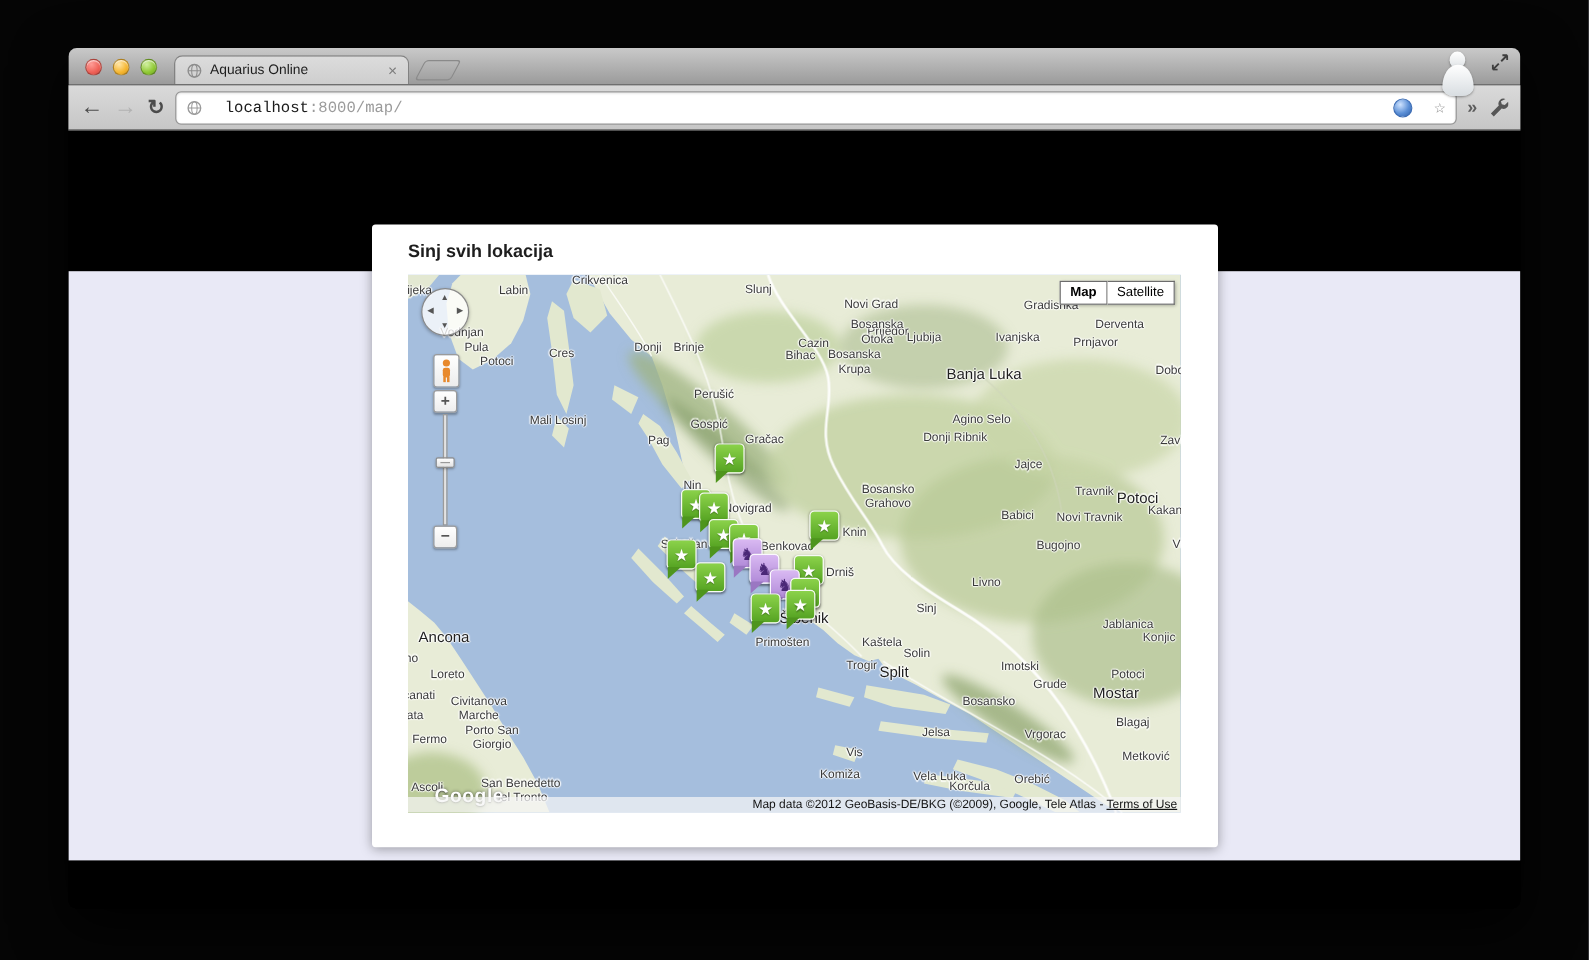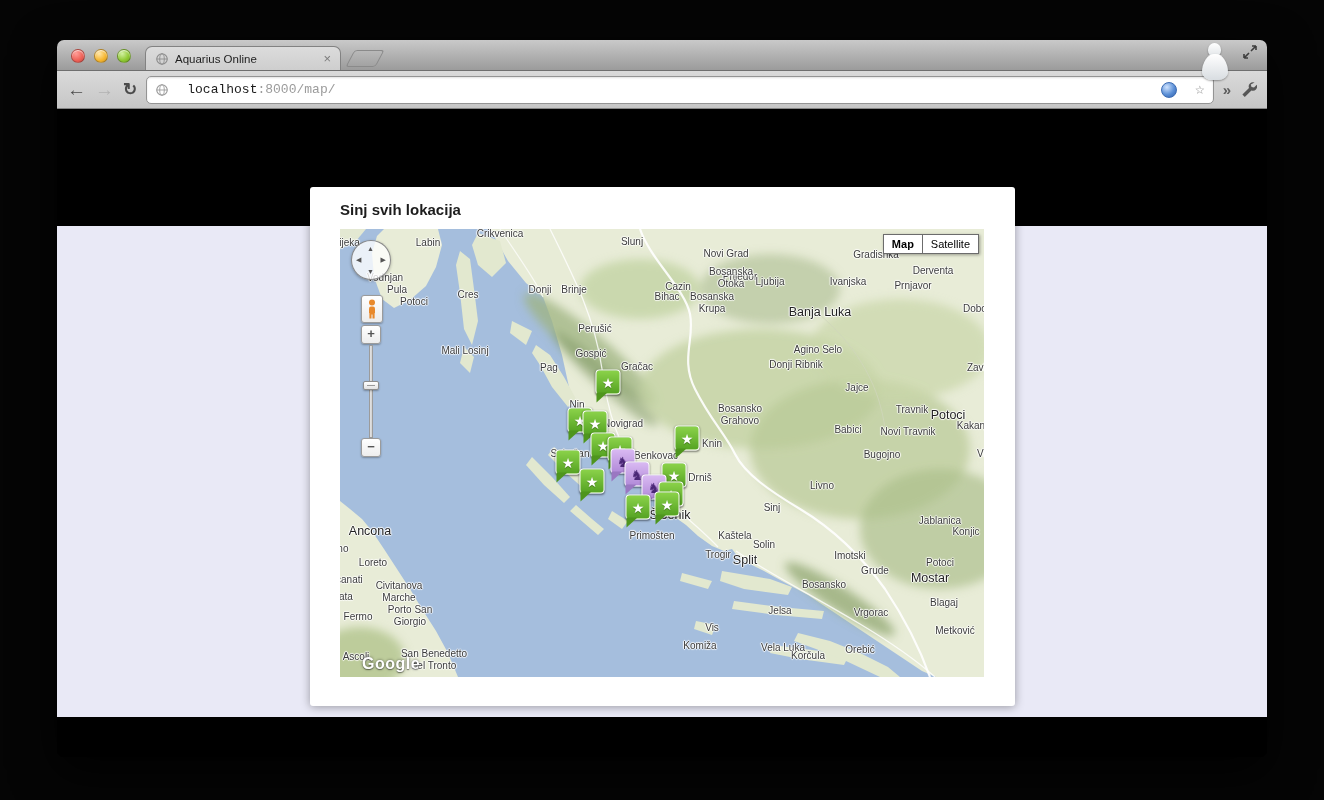--- a/index.html
+++ b/index.html
@@ -362,17 +362,18 @@
         <div class="zoom-track"></div>
         <div class="zoom-handle"></div>
         <div class="zoombtn zoom-minus">−</div>
 
         <div class="map-type">
           <div class="btn active">Map</div>
           <div class="btn">Satellite</div>
         </div>
 
         <div class="google-logo">Google</div>
+        <div class="map-attrib"><span>Map data ©2012 GeoBasis-DE/BKG (©2009), Google, Tele Atlas - </span><span class="tou">Terms of Use</span></div>
       </div>
     </div>
 
   </div>
 </div>
 
 </body></html>

